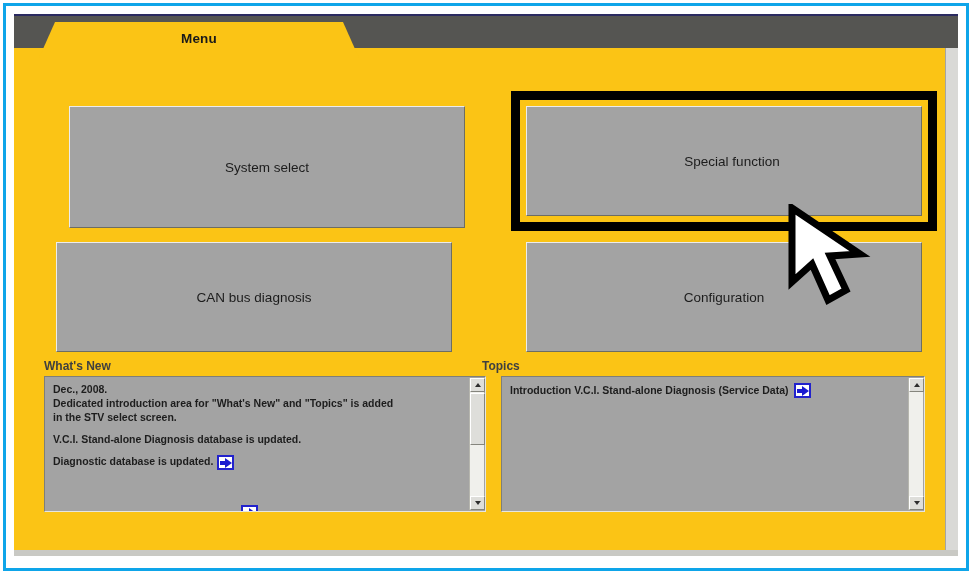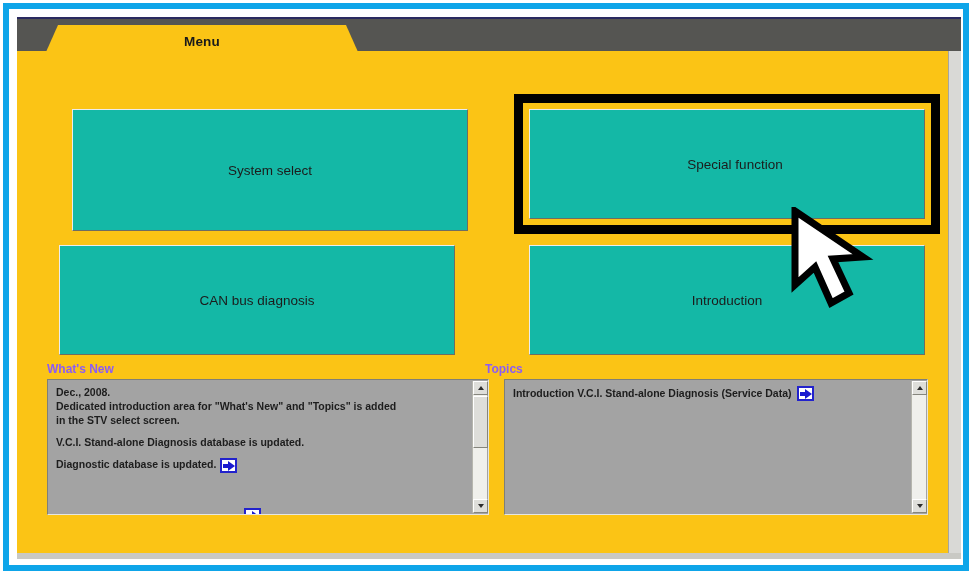--- a/index.html
+++ b/index.html
@@ -14,21 +14,21 @@
     overflow: hidden;
   }
 
   
   #frame {
     position: absolute;
     left: 3px;
     top: 3px;
     width: 966px;
     height: 568px;
-    border: 6px solid #0ea5e9;
+    border: 3px solid #0ea5e9;
     background: #ffffff;
     box-sizing: border-box;
   }
 
   
   #app-window {
     position: absolute;
     left: 8px;
     top: 8px;
     width: 944px;
@@ -92,21 +92,21 @@
     width: 12px;
     height: 508px;
     background: #d9d9d6;
     border-left: 1px solid #a5a5a1;
     z-index: 6;
   }
 
   
   .menu-btn {
     position: absolute;
-    background: #14b8a6;
+    background: #a3a3a3;
     border-top: 1px solid #ececec;
     border-left: 1px solid #ececec;
     border-right: 1px solid #6d6d63;
     border-bottom: 1px solid #6d6d63;
     box-sizing: border-box;
     display: flex;
     align-items: center;
     justify-content: center;
     font-size: 13.5px;
     color: #1c1c1c;
@@ -128,21 +128,21 @@
     box-sizing: border-box;
     z-index: 5;
     pointer-events: none;
   }
 
   
   .section-label {
     position: absolute;
     font-size: 12px;
     font-weight: bold;
-    color: #8b5cf6;
+    color: #404040;
     z-index: 3;
   }
   #label-whats-new { left: 30px;  top: 345px; }
   #label-topics    { left: 468px; top: 345px; }
 
   
   .listbox {
     position: absolute;
     background: #a3a3a3;
     border-top: 1px solid #7f7f77;
@@ -301,21 +301,21 @@
       <div id="menu-tab-label">Menu</div>
     </div>
 
     <div id="panel"></div>
 
     <div id="win-scroll"></div>
 
     <div class="menu-btn" id="btn-system-select">System select</div>
     <div class="menu-btn" id="btn-can-bus">CAN bus diagnosis</div>
     <div class="menu-btn" id="btn-special-fn">Special function</div>
-    <div class="menu-btn" id="btn-configuration">Introduction</div>
+    <div class="menu-btn" id="btn-configuration">Configuration</div>
 
     <div id="highlight-box"></div>
 
     <div class="section-label" id="label-whats-new">What's New</div>
     <div class="listbox" id="box-whats-new">
       <div class="listbox-inner">
         <p class="ln">Dec., 2008.</p>
         <p class="ln wrap">Dedicated introduction area for "What's New" and "Topics" is added</p>
         <p class="ln wrap">in the  STV select screen.</p>
         <p class="ln gap">V.C.I. Stand-alone Diagnosis database is updated.</p>

